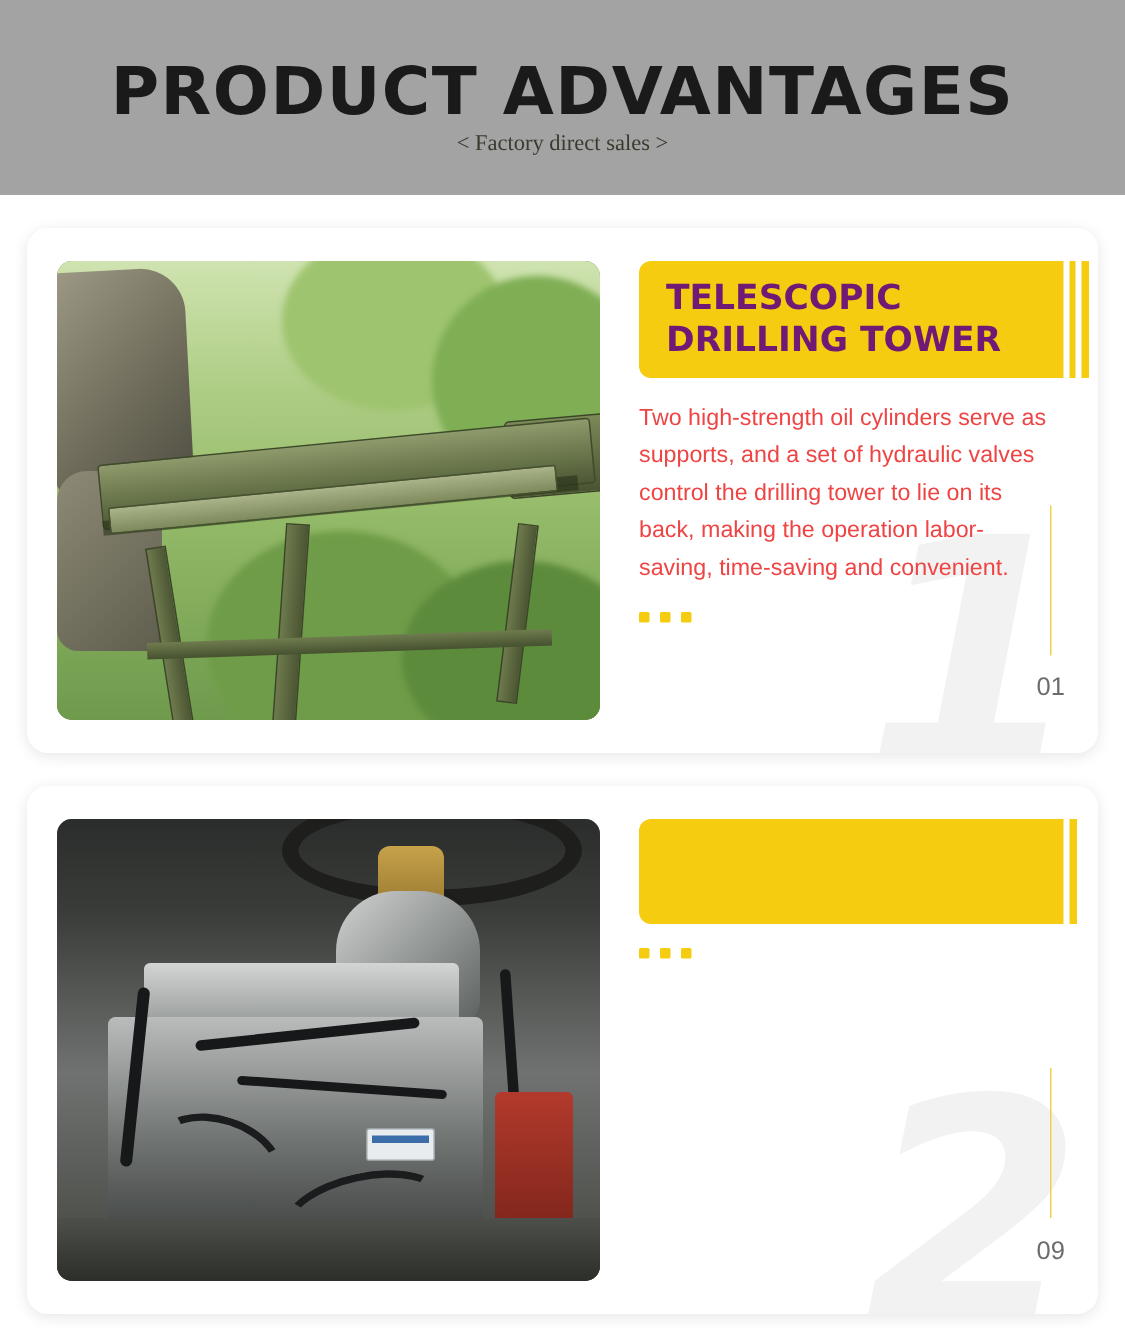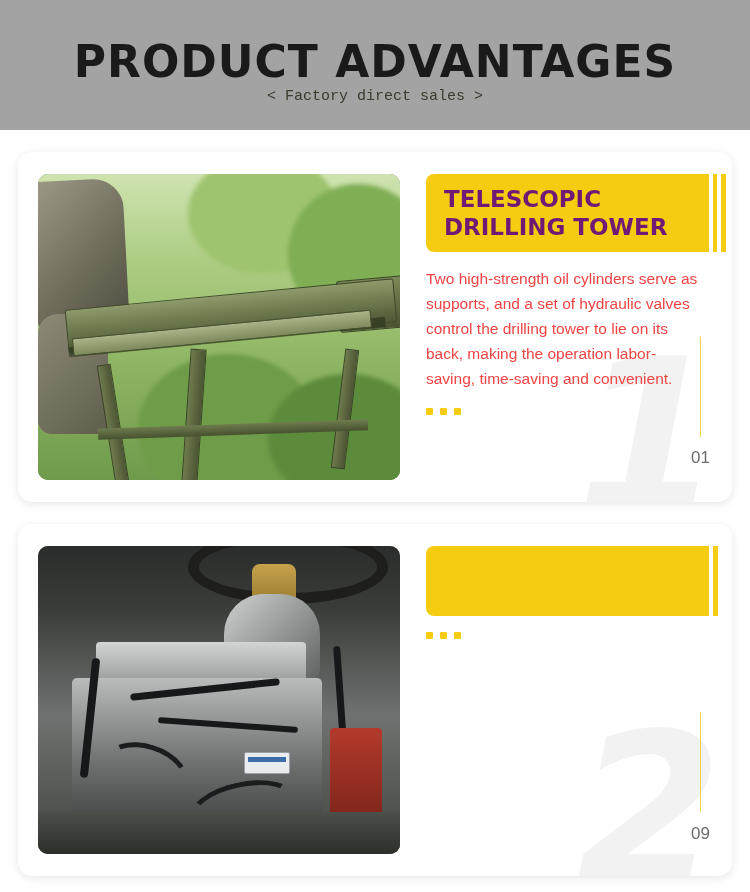--- a/index.html
+++ b/index.html
@@ -38,21 +38,21 @@
     font-family: "DejaVu Sans", sans-serif;
   }
   .header-sub {
     position: absolute;
     top: 88px;
     left: 0;
     width: 750px;
     text-align: center;
     font-size: 15px;
     color: #3a3a2e;
-    font-family: Liberation Mono, monospace;
+    font-family: Liberation Serif, serif;
   }
 
   
   .card {
     position: absolute;
     left: 18px;
     width: 714px;
     background: #ffffff;
     border-radius: 14px;
     box-shadow: 0 2px 10px rgba(0,0,0,0.10);

